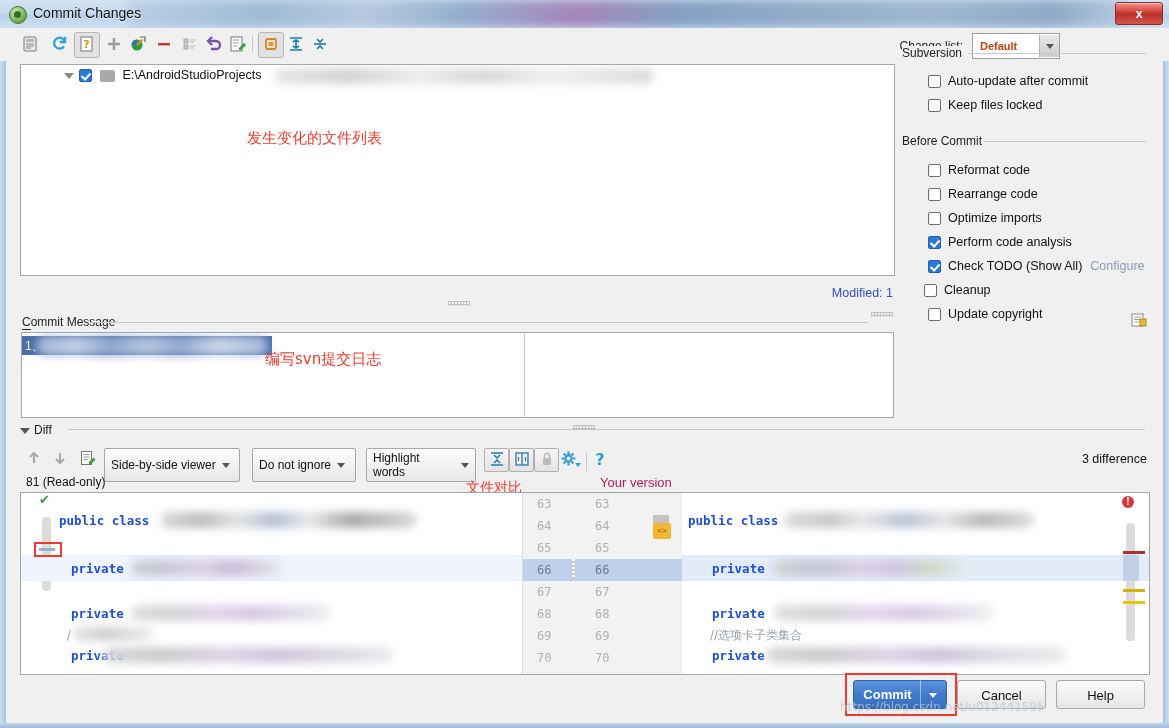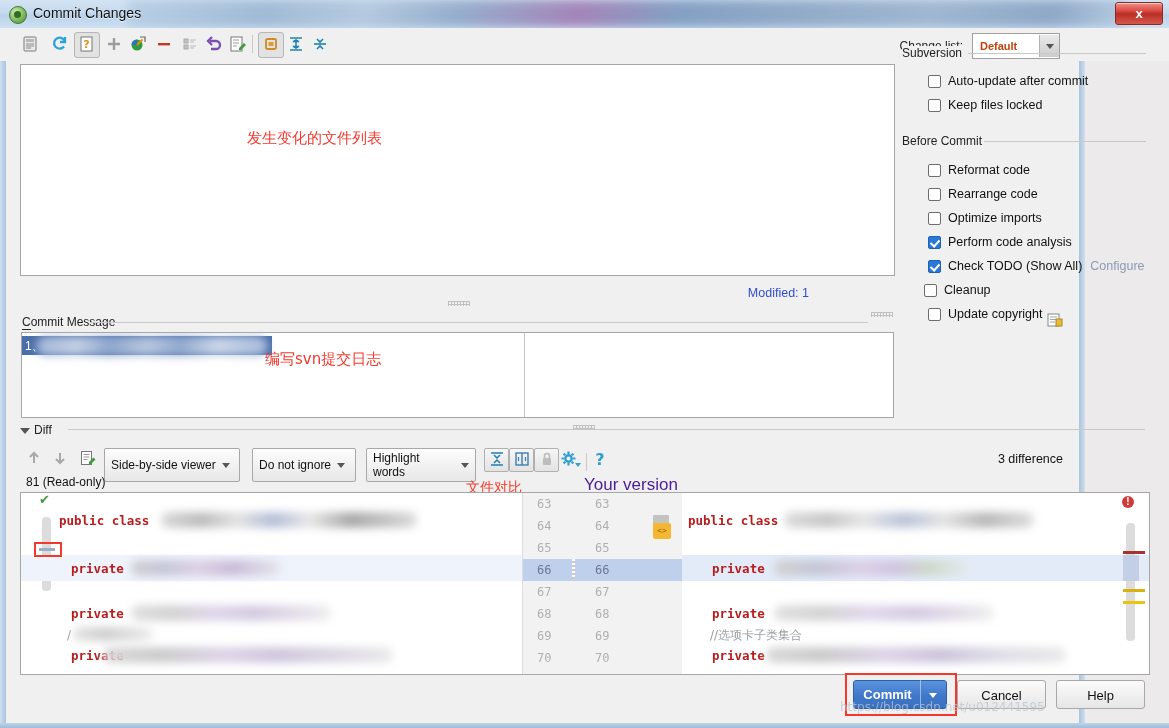--- a/index.html
+++ b/index.html
@@ -2,21 +2,21 @@
 <html><head>
 <meta charset="utf-8">
 <style>
   html,body{margin:0;padding:0;}
   body{
     width:1169px;height:728px;overflow:hidden;
     font-family:"Liberation Sans","DejaVu Sans",sans-serif;
     font-size:12px;color:#1a1a1a;background:#eceaea;
   }
   .win{
-    position:absolute;left:0;top:0;width:1085px;height:728px;
+    position:absolute;left:0;top:0;width:1169px;height:728px;
     background:#f0f0f0;
     box-sizing:border-box;
   }
   
   .titlebar{
     position:absolute;left:0;top:0;width:1169px;height:28px;
     background:linear-gradient(to bottom,#d3e3f2 0%,#c6daee 45%,#b9d2ea 55%,#cfe1f3 100%);
     border-bottom:1px solid #9fb8d0;
   }
   .tb-blur{
@@ -179,34 +179,34 @@
   .combo .ca{
     margin-left:6px;border-left:4px solid transparent;border-right:4px solid transparent;
     border-top:5px solid #555;
   }
   .icbtn{
     position:absolute;top:2px;width:23px;height:22px;border:1px solid #b0b0b0;
     background:linear-gradient(to bottom,#f6f6f6,#e3e3e3);border-radius:2px;cursor:pointer;
   }
   .diffcount{position:absolute;right:22px;top:452px;font-size:12.5px;color:#111;}
   .readonly{position:absolute;left:26px;top:475px;font-size:12px;color:#111;}
-  .yourversion{position:absolute;left:584px;top:475px;font-size:17px;color:#4c1d95;}
+  .yourversion{position:absolute;left:600px;top:475px;font-size:13px;color:#be185d;}
   .diffarea{
     position:absolute;left:20px;top:492px;width:1128px;height:181px;
     border:1px solid #a6a6a6;background:#fff;overflow:hidden;
   }
   .pane{position:absolute;top:0;height:181px;background:#fff;overflow:hidden;}
   .gutter{
     position:absolute;top:0;height:181px;background:#f2f2f2;
     border-left:1px solid #ddd;border-right:1px solid #ddd;
   }
   .lnum{position:absolute;font-size:12px;color:#b0b0b0;font-family:"DejaVu Sans Mono",monospace;}
   .code{
     position:absolute;font-family:"DejaVu Sans Mono","Liberation Mono",monospace;
-    font-size:12.5px;color:#b91c1c;font-weight:bold;white-space:nowrap;
+    font-size:12.5px;color:#1d4ed8;font-weight:bold;white-space:nowrap;
   }
   .cmt{color:#9aa0a6;font-weight:normal;font-family:"DejaVu Sans","Liberation Sans",sans-serif;font-size:12px;}
   .blurbar{position:absolute;border-radius:9px;filter:blur(4.5px);}
   .hlrow{position:absolute;background:#dde6f7;}
   .folded{
     position:absolute;width:18px;height:16px;background:#f5b731;border-radius:2px;
     font-size:8px;color:#7a5200;text-align:center;line-height:16px;
   }
   .errdot{
     position:absolute;width:12px;height:12px;border-radius:50%;background:#cf3b3b;
@@ -340,20 +340,29 @@
     <div class="chglabel">
       Change lis<u>t</u>:
     </div>
     <div class="chgbox">
       <div class="v">Default</div>
       <div class="arrow"></div>
     </div>
   </div>
 
   <div class="treebox">
+    <div class="trow" style="padding-left:42px">
+      <span class="tri"></span>
+      <span class="cbx on"></span>
+      <span class="folder"></span>
+      <span class="tname">E:\AndroidStudioProjects</span>
+      <span style="position:absolute;left:253px;top:3px;width:380px;height:16px;border-radius:8px;
+        background:linear-gradient(95deg,#e7e7e7,#d3d3d3 20%,#ececec 38%,#d8d8d8 55%,#efefef 72%,#dcdcdc 100%);
+        filter:blur(4px);"></span>
+    </div>
   </div>
   <div class="ann" style="left:247px;top:129px;">发生变化的文件列表</div>
   <div class="modified">Modified: 1</div>
   <div class="grip" style="left:448px;top:301px;"></div>
   <div class="grip" style="left:871px;top:312px;"></div>
 
   <div class="grouptitle" style="left:902px;top:46px">Subversion</div>
   <div class="groupline" style="left:968px;top:53px;width:178px"></div>
 
   <div class="opt" style="left:928px;top:74px">

